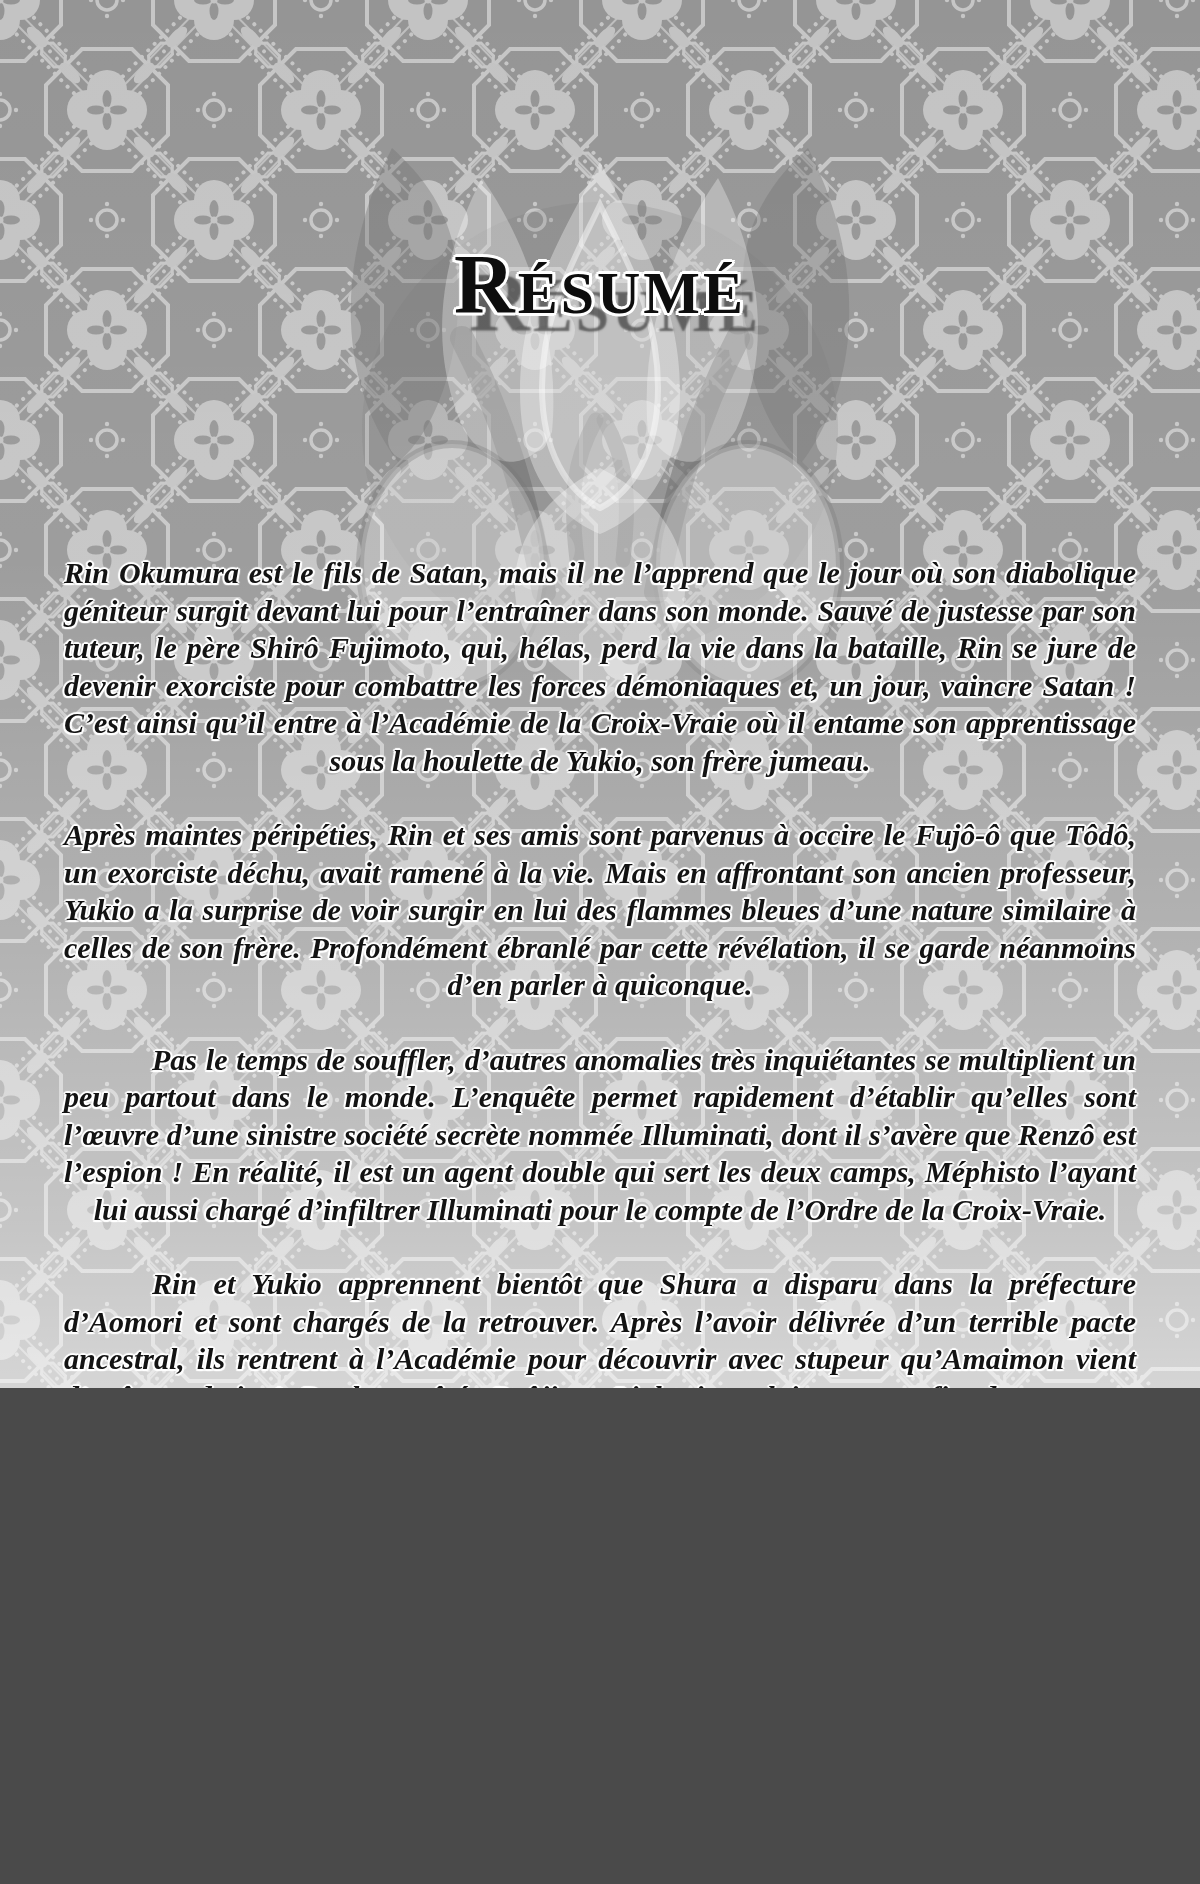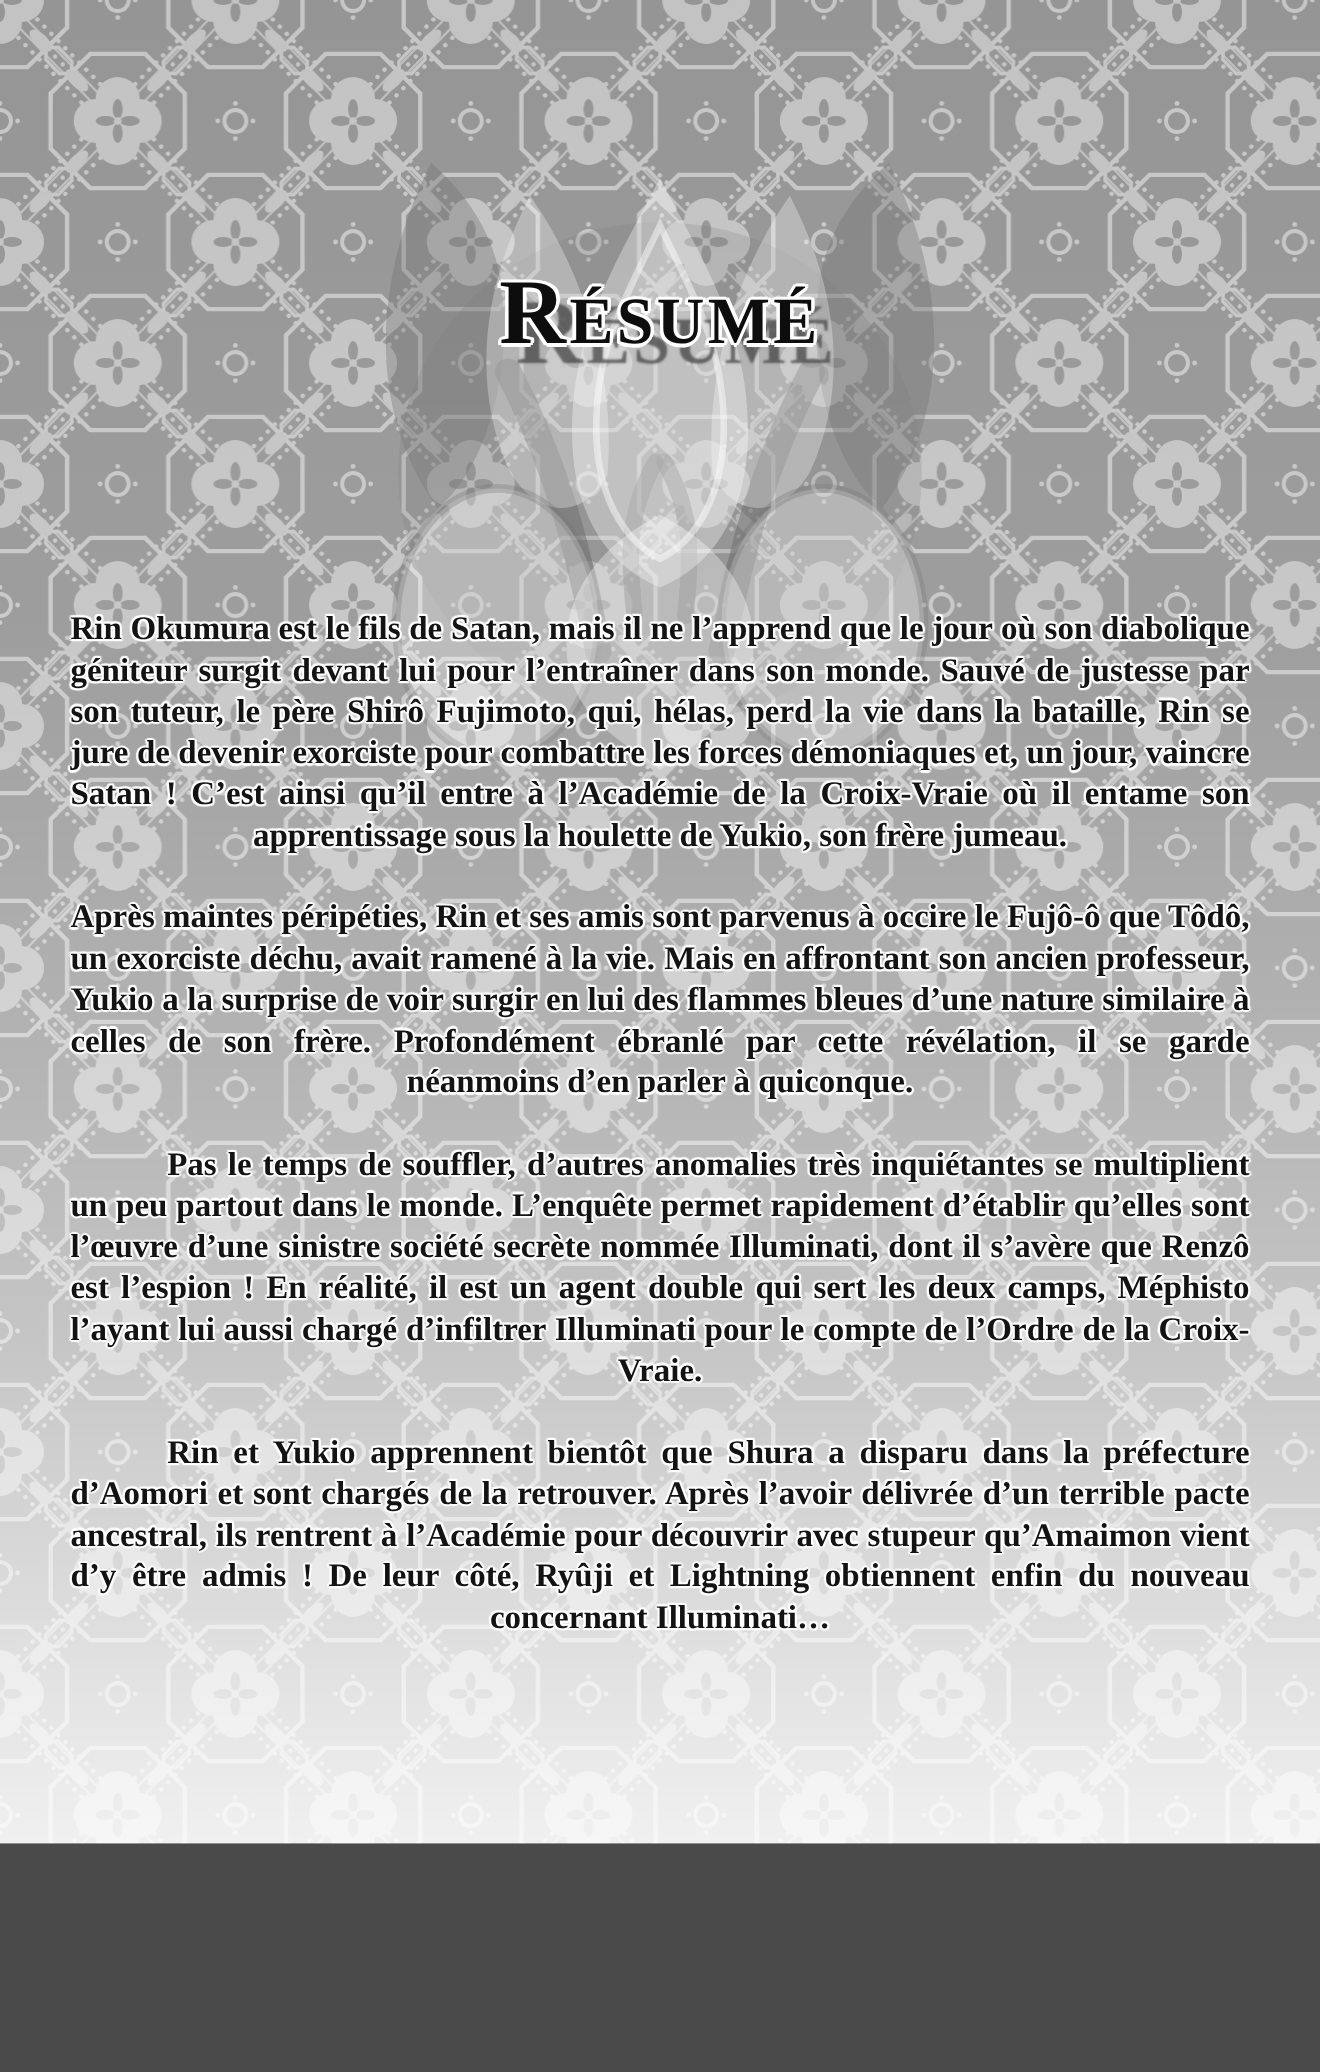--- a/index.html
+++ b/index.html
@@ -1,18 +1,18 @@
 <!DOCTYPE html>
 <html><head>
 <meta charset="utf-8">
 <style>
   html,body{margin:0;padding:0;background:#4a4a4a;}
   .page{
     position:relative;
-    width:1200px;height:1676px;
+    width:1200px;height:1388px;
     margin:0 auto;
     overflow:hidden;
     background:#969696;
     font-family:"Liberation Serif","DejaVu Serif",serif;
   }
   .bg-svg{position:absolute;left:0;top:0;width:1200px;height:1884px;display:block;}
   .content{position:relative;z-index:2;}
   .title{
     padding-top:236px;
     text-align:center;
@@ -26,20 +26,21 @@
     text-shadow:
       -3px 0 0 #fff, 3px 0 0 #fff, 0 -3px 0 #fff, 0 3px 0 #fff,
       -2px -2px 0 #fff, 2px -2px 0 #fff, -2px 2px 0 #fff, 2px 2px 0 #fff,
       -3px 2px 0 #fff, 3px -2px 0 #fff,
       15px 18px 2px rgba(72,72,72,0.78);
   }
   .title-line::first-letter{font-size:84px;}
   .body-text{
     width:1072px;
     margin:212px auto 0;
+    font-style:italic;
   }
   p.summary{
     margin:0 0 37px 0;
     font-size:30px;
     line-height:37.5px;
     font-weight:bold;
     color:#131313;
     text-align:justify;
     text-align-last:center;
     text-shadow:

